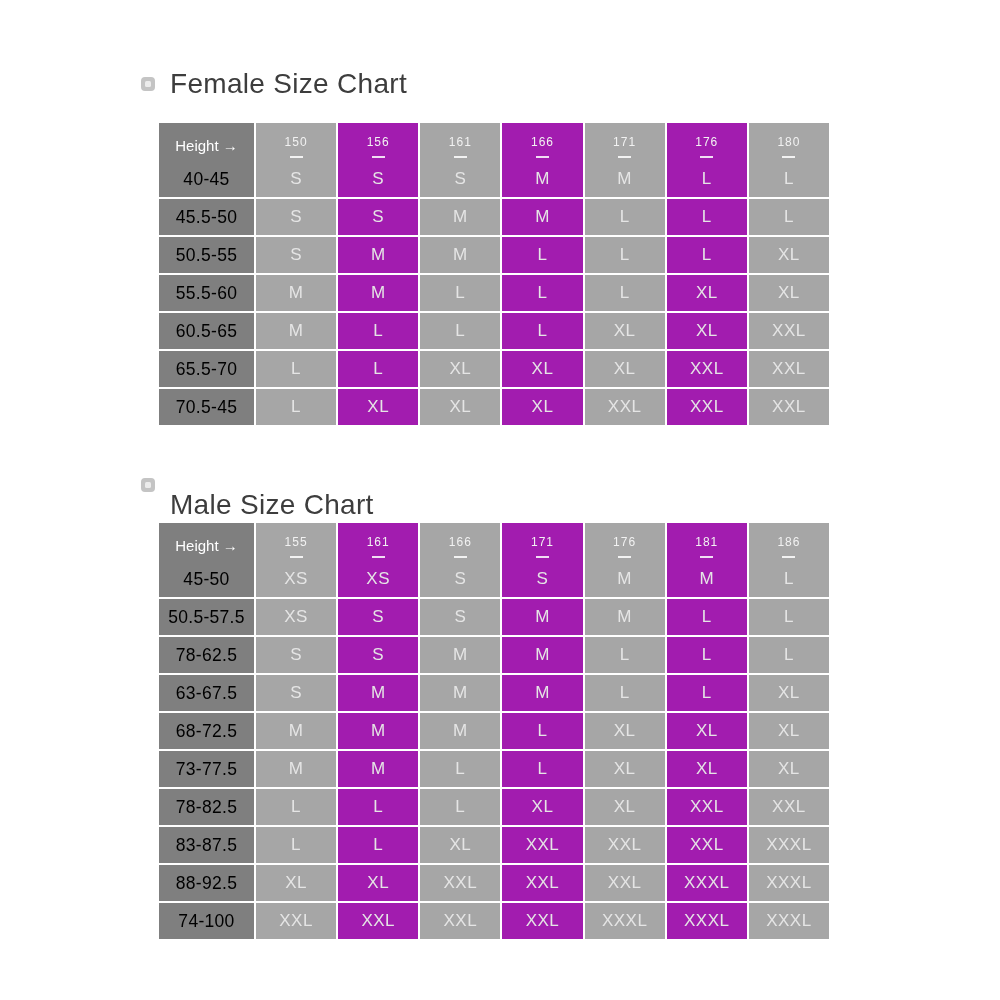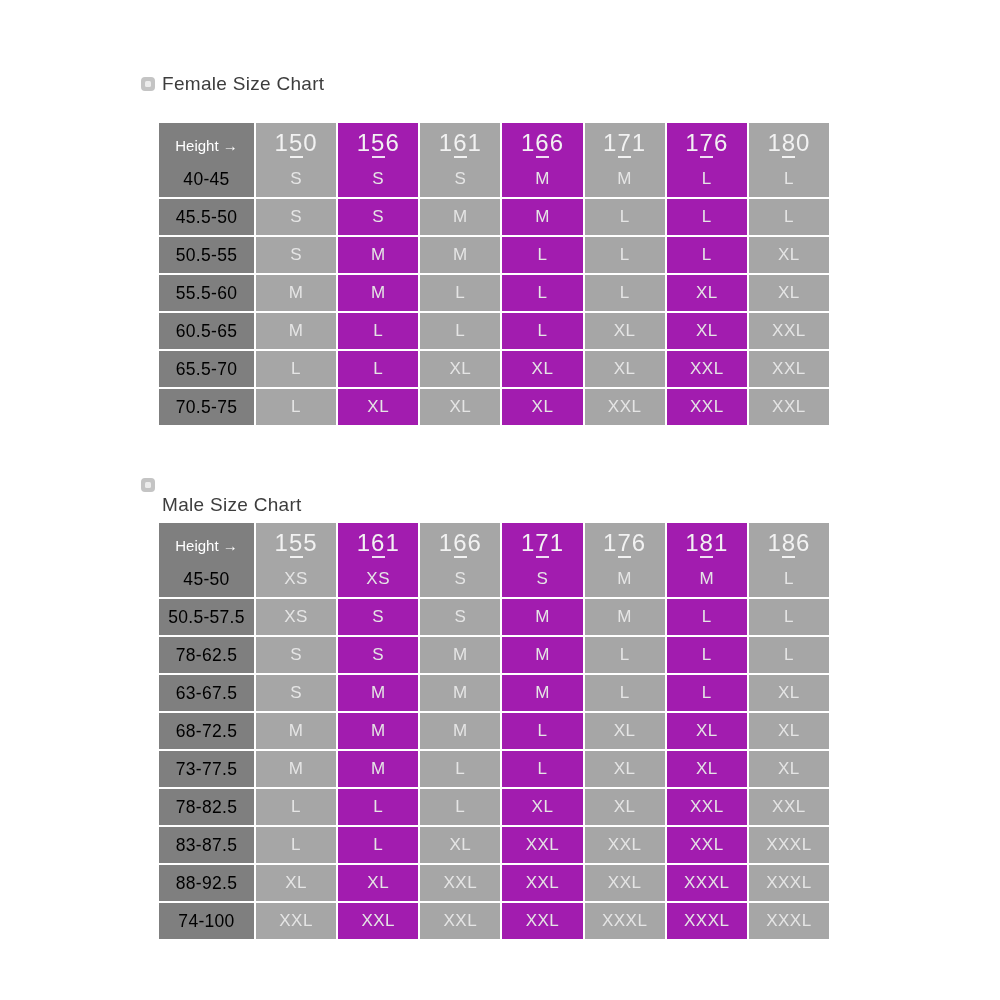--- a/index.html
+++ b/index.html
@@ -31,23 +31,23 @@
     justify-content: center;
   }
   .bullet .inner {
     width: 6px;
     height: 6px;
     border-radius: 1.5px;
     background: #ececec;
   }
   .sec-title {
     position: absolute;
-    left: 162px;
+    left: 170px;
     margin: 0;
-    font-size: 19px;
+    font-size: 28px;
     font-weight: 400;
     color: #3d3d3d;
     letter-spacing: 0.3px;
     line-height: 28px;
   }
   
   .tablewrap {
     position: absolute;
     left: 159px;
     width: 670px;
@@ -77,21 +77,21 @@
   }
   .corner-line {
     color: #ffffff;
     font-size: 15px;
     line-height: 18px;
     white-space: nowrap;
   }
   .corner-line .arr { font-weight: 700; }
   .hcell { flex-direction: column; }
   .hnum {
-    font-size: 24px;
+    font-size: 12px;
     line-height: 21px;
     color: #f2f2f2;
     letter-spacing: 1px;
   }
   .hdash {
     width: 13px;
     height: 2px;
     margin: 3px 0;
     background: rgba(255, 255, 255, 0.85);
   }
@@ -302,21 +302,21 @@
         <div class="cell colLight">
           <span class="size">XL</span>
         </div>
         <div class="cell colDark">
           <span class="size">XXL</span>
         </div>
         <div class="cell colLight">
           <span class="size">XXL</span>
         </div>
         <div class="cell labelbg">
-          <span class="wlabel">70.5-75</span>
+          <span class="wlabel">70.5-45</span>
         </div>
         <div class="cell colLight">
           <span class="size">L</span>
         </div>
         <div class="cell colDark">
           <span class="size">XL</span>
         </div>
         <div class="cell colLight">
           <span class="size">XL</span>
         </div>

